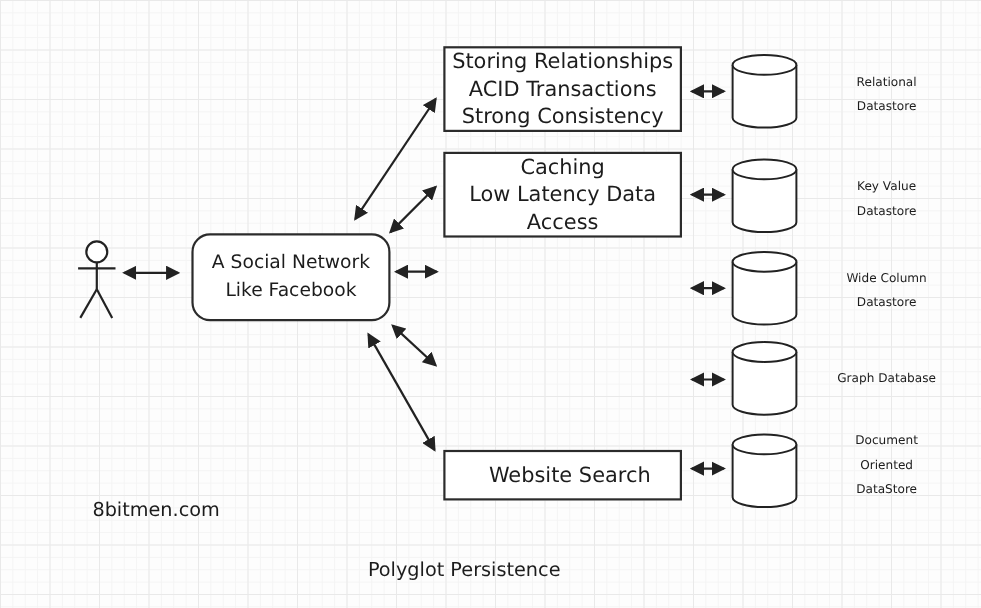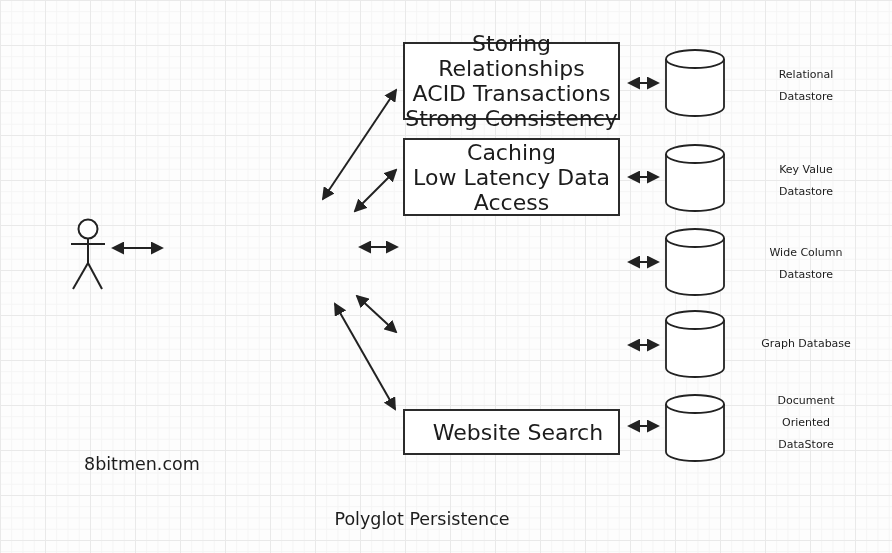--- a/index.html
+++ b/index.html
@@ -33,21 +33,21 @@
     position: absolute;
     z-index: 2;
     box-sizing: border-box;
     background: #ffffff;
     border: 2px solid #2b2b2b;
     display: flex;
     align-items: center;
     justify-content: center;
     text-align: center;
     white-space: pre-line;
-    font-size: 22px;
+    font-size: 19px;
     line-height: 25px;
   }
   .main-node {
     left: 174px; top: 212px;
     width: 181px; height: 80px;
     border-radius: 17px;
     font-size: 17px;
   }
   .ucbox { left: 403px; width: 217px; }
   .uc1 { top: 42px;  height: 78px; }
@@ -127,20 +127,22 @@
       <line x1="629" y1="426" x2="658" y2="426" marker-start="url(#ah)" marker-end="url(#ah)"></line>
     </g>
 
     <use href="#cyl" x="666" y="50"></use>
     <use href="#cyl" x="666" y="145"></use>
     <use href="#cyl" x="666" y="229"></use>
     <use href="#cyl" x="666" y="311"></use>
     <use href="#cyl" x="666" y="395"></use>
   </svg>
 
+  <div class="node main-node">A Social Network
+Like Facebook</div>
 
   <div class="node ucbox uc1">Storing Relationships
 ACID Transactions
 Strong Consistency</div>
   <div class="node ucbox uc2">Caching
 Low Latency Data
 Access</div>
   <div class="node ucbox uc5">Website Search</div>
 
   <div class="dslabel ds1">Relational

